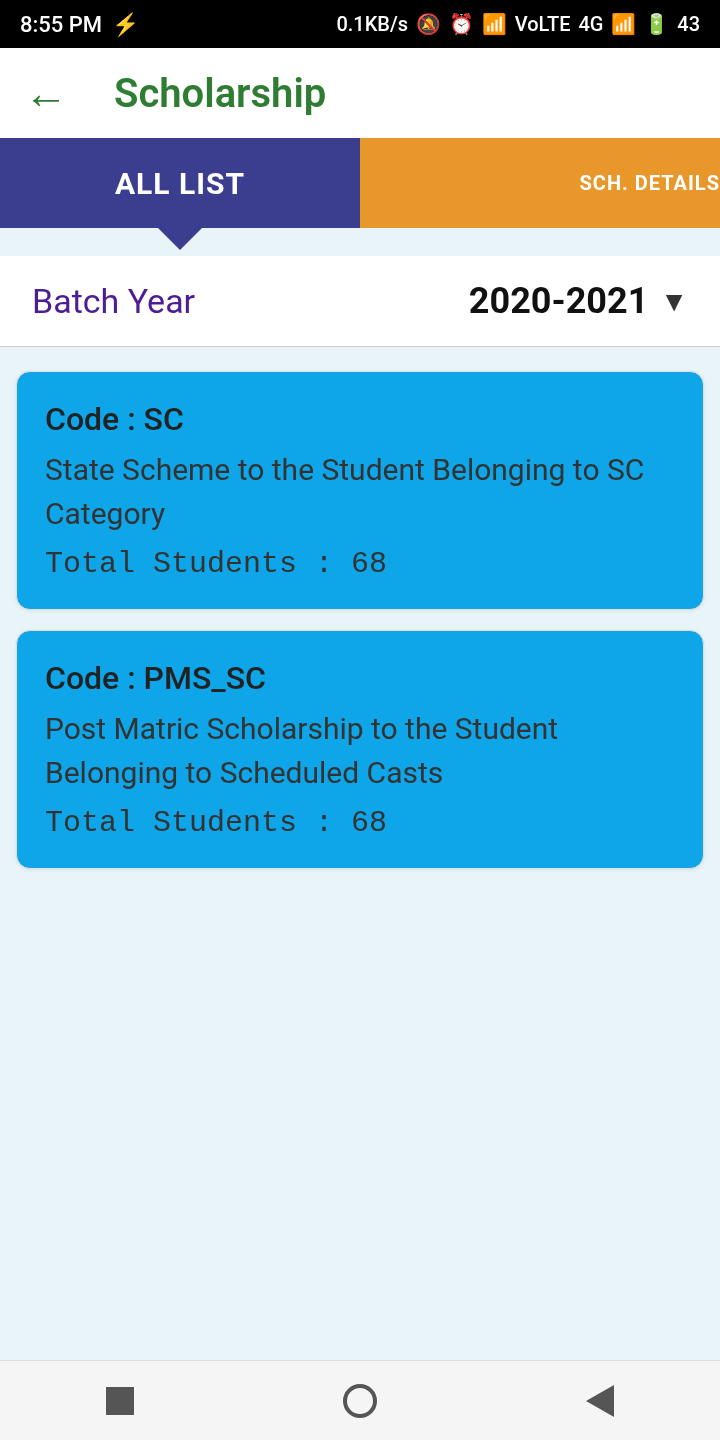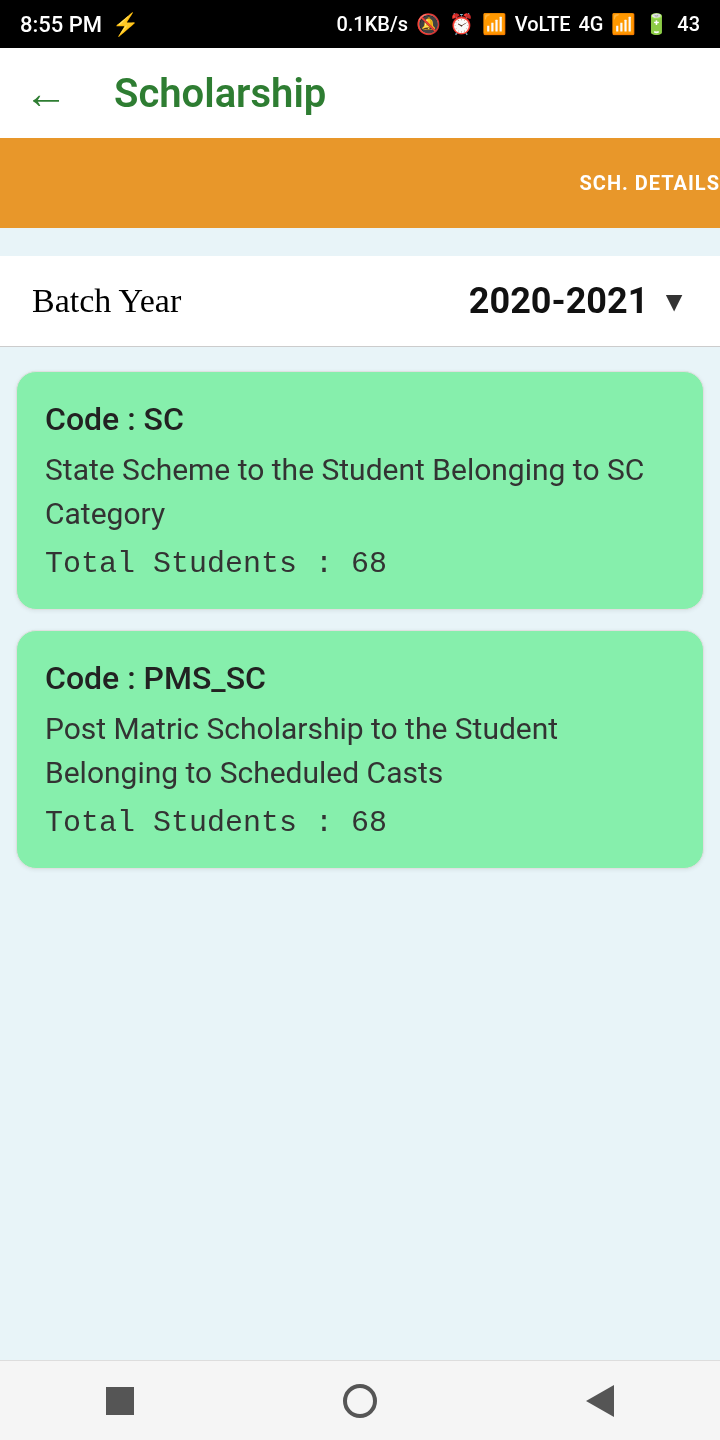--- a/index.html
+++ b/index.html
@@ -100,24 +100,23 @@
     .batch-year-row {
       background: #fff;
       margin-top: 28px;
       padding: 24px 32px;
       display: flex;
       align-items: center;
       justify-content: space-between;
       border-bottom: 1.5px solid #ccc;
     }
     .batch-year-label {
-      color: #000000;
+      color: #4c1d95;
       font-size: 34px;
       font-weight: 400;
-      font-family: Liberation Serif, serif;
     }
     .batch-year-value {
       display: flex;
       align-items: center;
       gap: 12px;
       font-size: 36px;
       font-weight: 700;
       color: #111;
       cursor: pointer;
       margin-left: 36px;
@@ -130,22 +129,22 @@
     
     .cards-container {
       padding: 24px 16px;
       display: flex;
       flex-direction: column;
       gap: 20px;
     }
 
     
     .card {
-      background: #86efac;
-      border-radius: 20px;
+      background: #0ea5e9;
+      border-radius: 14px;
       border: 1px solid #e0e0e0;
       padding: 28px 28px;
       box-shadow: 0 1px 4px rgba(0,0,0,0.07);
     }
     .card-code {
       font-size: 32px;
       font-weight: 500;
       color: #222;
       margin-bottom: 10px;
     }
@@ -219,20 +218,23 @@
     <span>43</span>
   </div>
 </div>
 
 <div class="app-header">
   <span class="back-arrow">←</span>
   <span class="app-title">Scholarship</span>
 </div>
 
 <div class="tab-bar">
+  <div class="tab-all-list">
+    <span>ALL LIST</span>
+  </div>
   <div class="tab-sch-details">
     <span>SCH. DETAILS</span>
   </div>
 </div>
 
 <div class="batch-year-row">
   <span class="batch-year-label">Batch Year</span>
   <div class="batch-year-value">
     <span>2020-2021</span>
     <span class="dropdown-arrow">▼</span>

